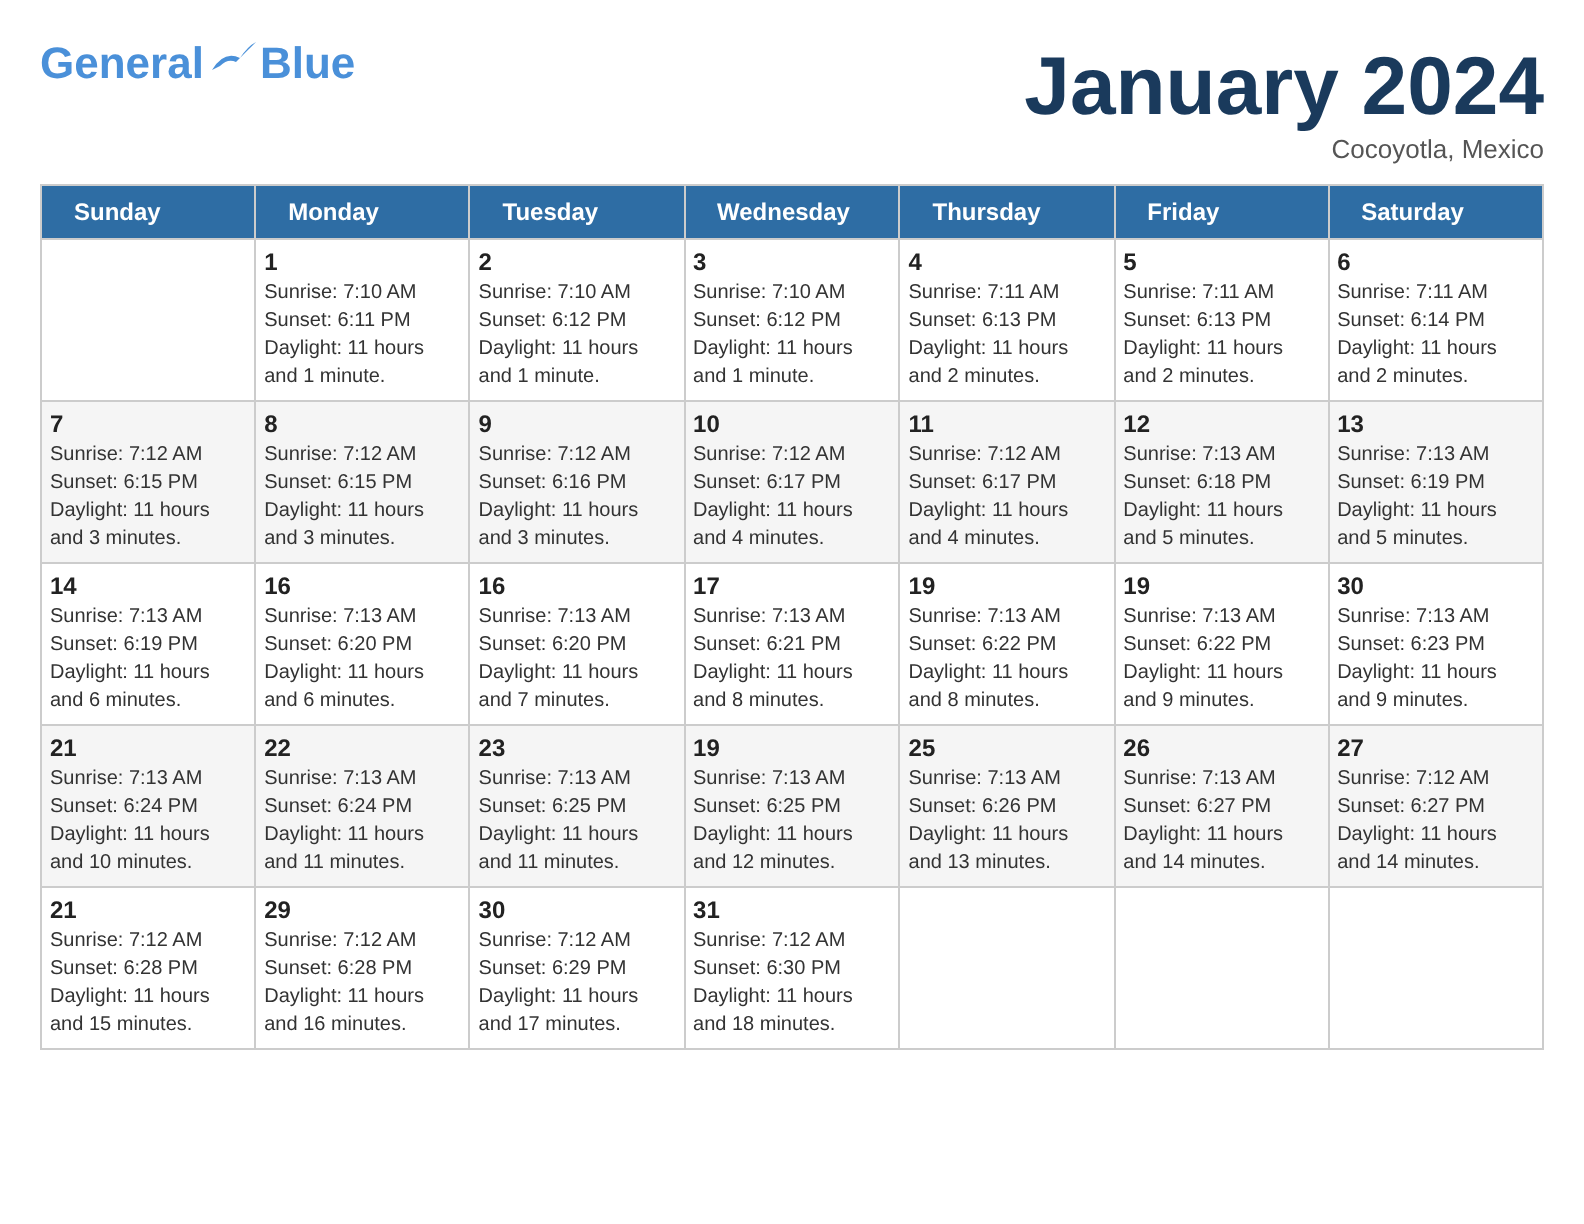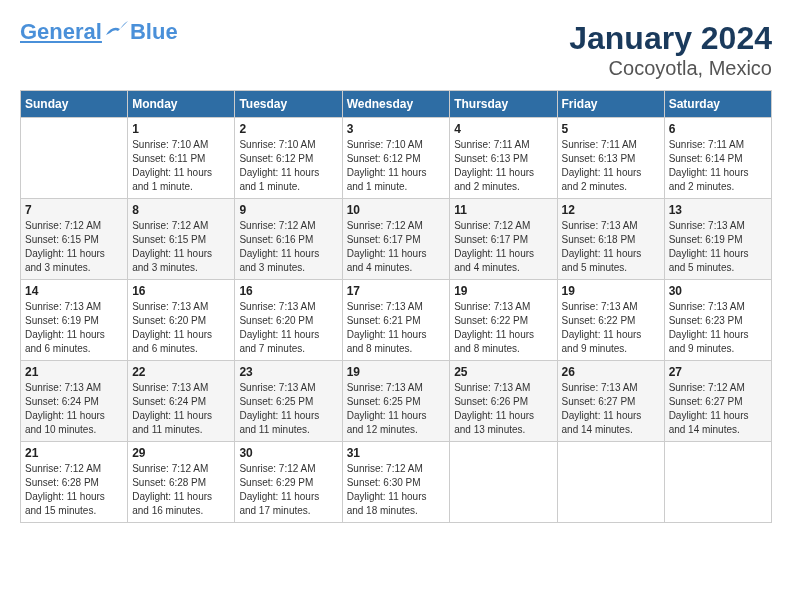--- a/index.html
+++ b/index.html
@@ -21,48 +21,47 @@
       align-items: center;
     }
     .logo-text {
       font-size: 22px;
       font-weight: bold;
       color: #1a3a5c;
       line-height: 1.1;
     }
     .logo-text span {
       color: #4a90d9;
-      text-decoration: underline;
     }
     .logo-icon {
       width: 24px;
       height: 18px;
       margin-left: 2px;
     }
     .title-area {
       text-align: right;
     }
     .cal-title {
-      font-size: 32px;
+      font-size: 41px;
       font-weight: bold;
       color: #1a3a5c;
     }
     .cal-subtitle {
-      font-size: 20px;
+      font-size: 13px;
       color: #555;
     }
     table {
       width: 100%;
       border-collapse: collapse;
       font-size: 11px;
     }
     thead tr th {
       background: #2e6da4;
       color: #fff;
-      padding: 6px 4px;
+      padding: 6px 16px;
       text-align: left;
       font-size: 12px;
       font-weight: bold;
       border: 1px solid #ccc;
     }
     tbody tr td {
       border: 1px solid #ccc;
       vertical-align: top;
       padding: 4px 4px;
       width: 108px;

